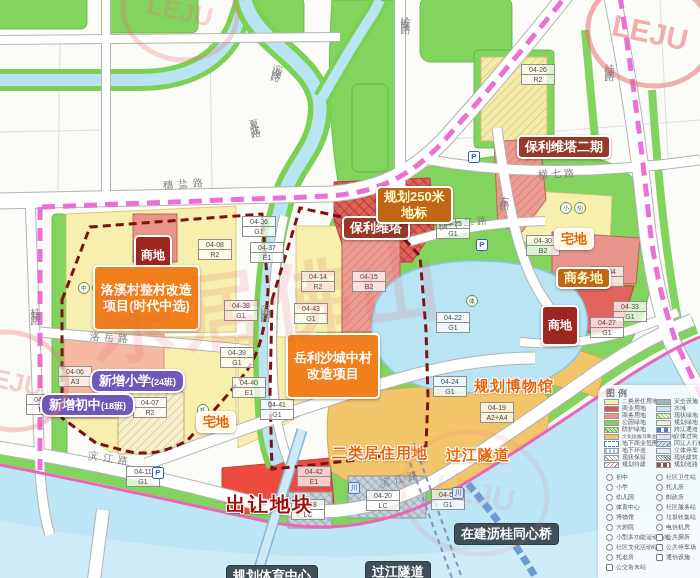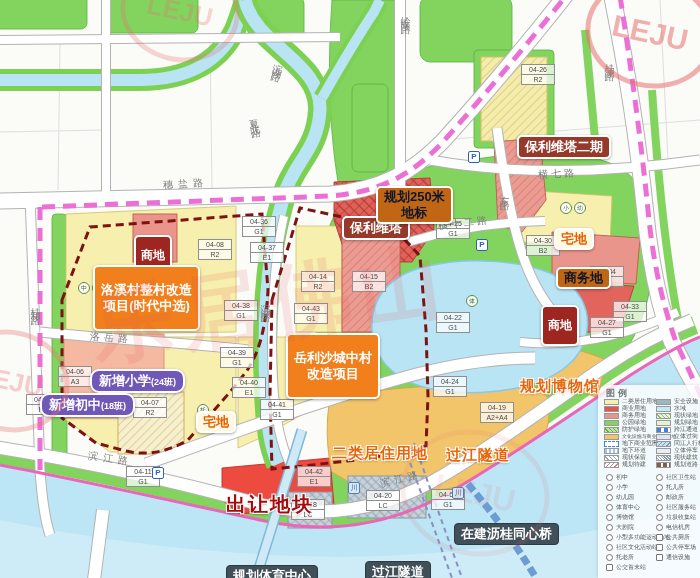--- a/index.html
+++ b/index.html
@@ -7,21 +7,21 @@
        font-family:"Liberation Sans","DejaVu Sans",sans-serif;}
   #terrain{position:absolute;left:0;top:0;}
   
   .co{position:absolute;white-space:nowrap;font-weight:bold;z-index:30;text-align:center;margin-top:17px;}
   .co-orange{background:#f07f1c;color:#fff;border:2px solid #fff;border-radius:5px;padding:15px 6px;
              font-size:13px;box-shadow:0 1px 3px rgba(0,0,0,.35);line-height:16px;}
   .co-brown{background:#96392a;color:#fff;border:2px solid #fff;border-radius:5px;padding:1px 6px;
             font-size:13px;box-shadow:0 1px 3px rgba(0,0,0,.35);}
   .co-darkred{background:#9e2620;color:#fff;border:2px solid #fff;border-radius:5px;padding:10px 5px;
               font-size:12px;box-shadow:0 1px 3px rgba(0,0,0,.35);}
-  .co-tan{background:#c06614;color:#0f172a;border:2px solid #fff;border-radius:5px;padding:1px 6px;
+  .co-tan{background:#c06614;color:#fef9c3;border:2px solid #fff;border-radius:5px;padding:1px 6px;
           font-size:13px;box-shadow:0 1px 3px rgba(0,0,0,.35);line-height:16px;}
   .co-purple{background:#7058b8;color:#fff;border:2px solid #fff;border-radius:9px;padding:1px 7px;
              font-size:13px;box-shadow:0 1px 3px rgba(0,0,0,.35);}
   .co-purple .sub{font-size:9px;font-weight:bold;}
   .co-cream{background:#fff8e2;color:#e55f00;border:2px solid #fff;border-radius:5px;padding:0 5px;
             font-size:13px;box-shadow:0 1px 3px rgba(0,0,0,.35);}
   .co-dark{background:#414f58;color:#fff;border:1px solid #2e3a42;border-radius:4px;padding:1px 6px;
            font-size:13px;}
   .t-orange{color:#e8650a;font-size:15px;font-weight:900;letter-spacing:1px;
     text-shadow:-1px -1px 0 #fff,1px -1px 0 #fff,-1px 1px 0 #fff,1px 1px 0 #fff,0 2px 2px rgba(0,0,0,.25);}
@@ -409,21 +409,21 @@
 <div class="co co-purple" style="left:40px;top:376px;">
   <span>新增初中</span><span class="sub">(18班)</span>
 </div>
 <div class="co co-cream" style="left:196px;top:394px;">宅地</div>
 <div class="co t-red" style="left:226px;top:474px;font-family:Liberation Serif, serif;">出让地块</div>
 <div class="co co-dark" style="left:226px;top:548px;">规划体育中心</div>
 <div class="co co-dark" style="left:365px;top:544px;">过江隧道</div>
 <div class="co co-dark" style="left:454px;top:506px;">在建沥桂同心桥</div>
 <div class="co t-orange" style="left:332px;top:427px;">二类居住用地</div>
 <div class="co t-orange" style="left:446px;top:429px;">过江隧道</div>
-<div class="co t-orange" style="left:520px;top:360px;text-align:right;">规划博物馆</div>
+<div class="co t-orange" style="left:474px;top:360px;text-align:right;">规划博物馆</div>
 <div class="co co-orange" style="left:286px;top:316px;">
   <div>岳利沙城中村</div>
   <div>改造项目</div>
 </div>
 <div class="co co-brown" style="left:342px;top:199px;">保利维塔</div>
 <div class="co co-brown" style="left:517px;top:118px;">保利维塔二期</div>
 <div class="co co-tan" style="left:376px;top:169px;">
   <div>规划250米</div>
   <div>地标</div>
 </div>

